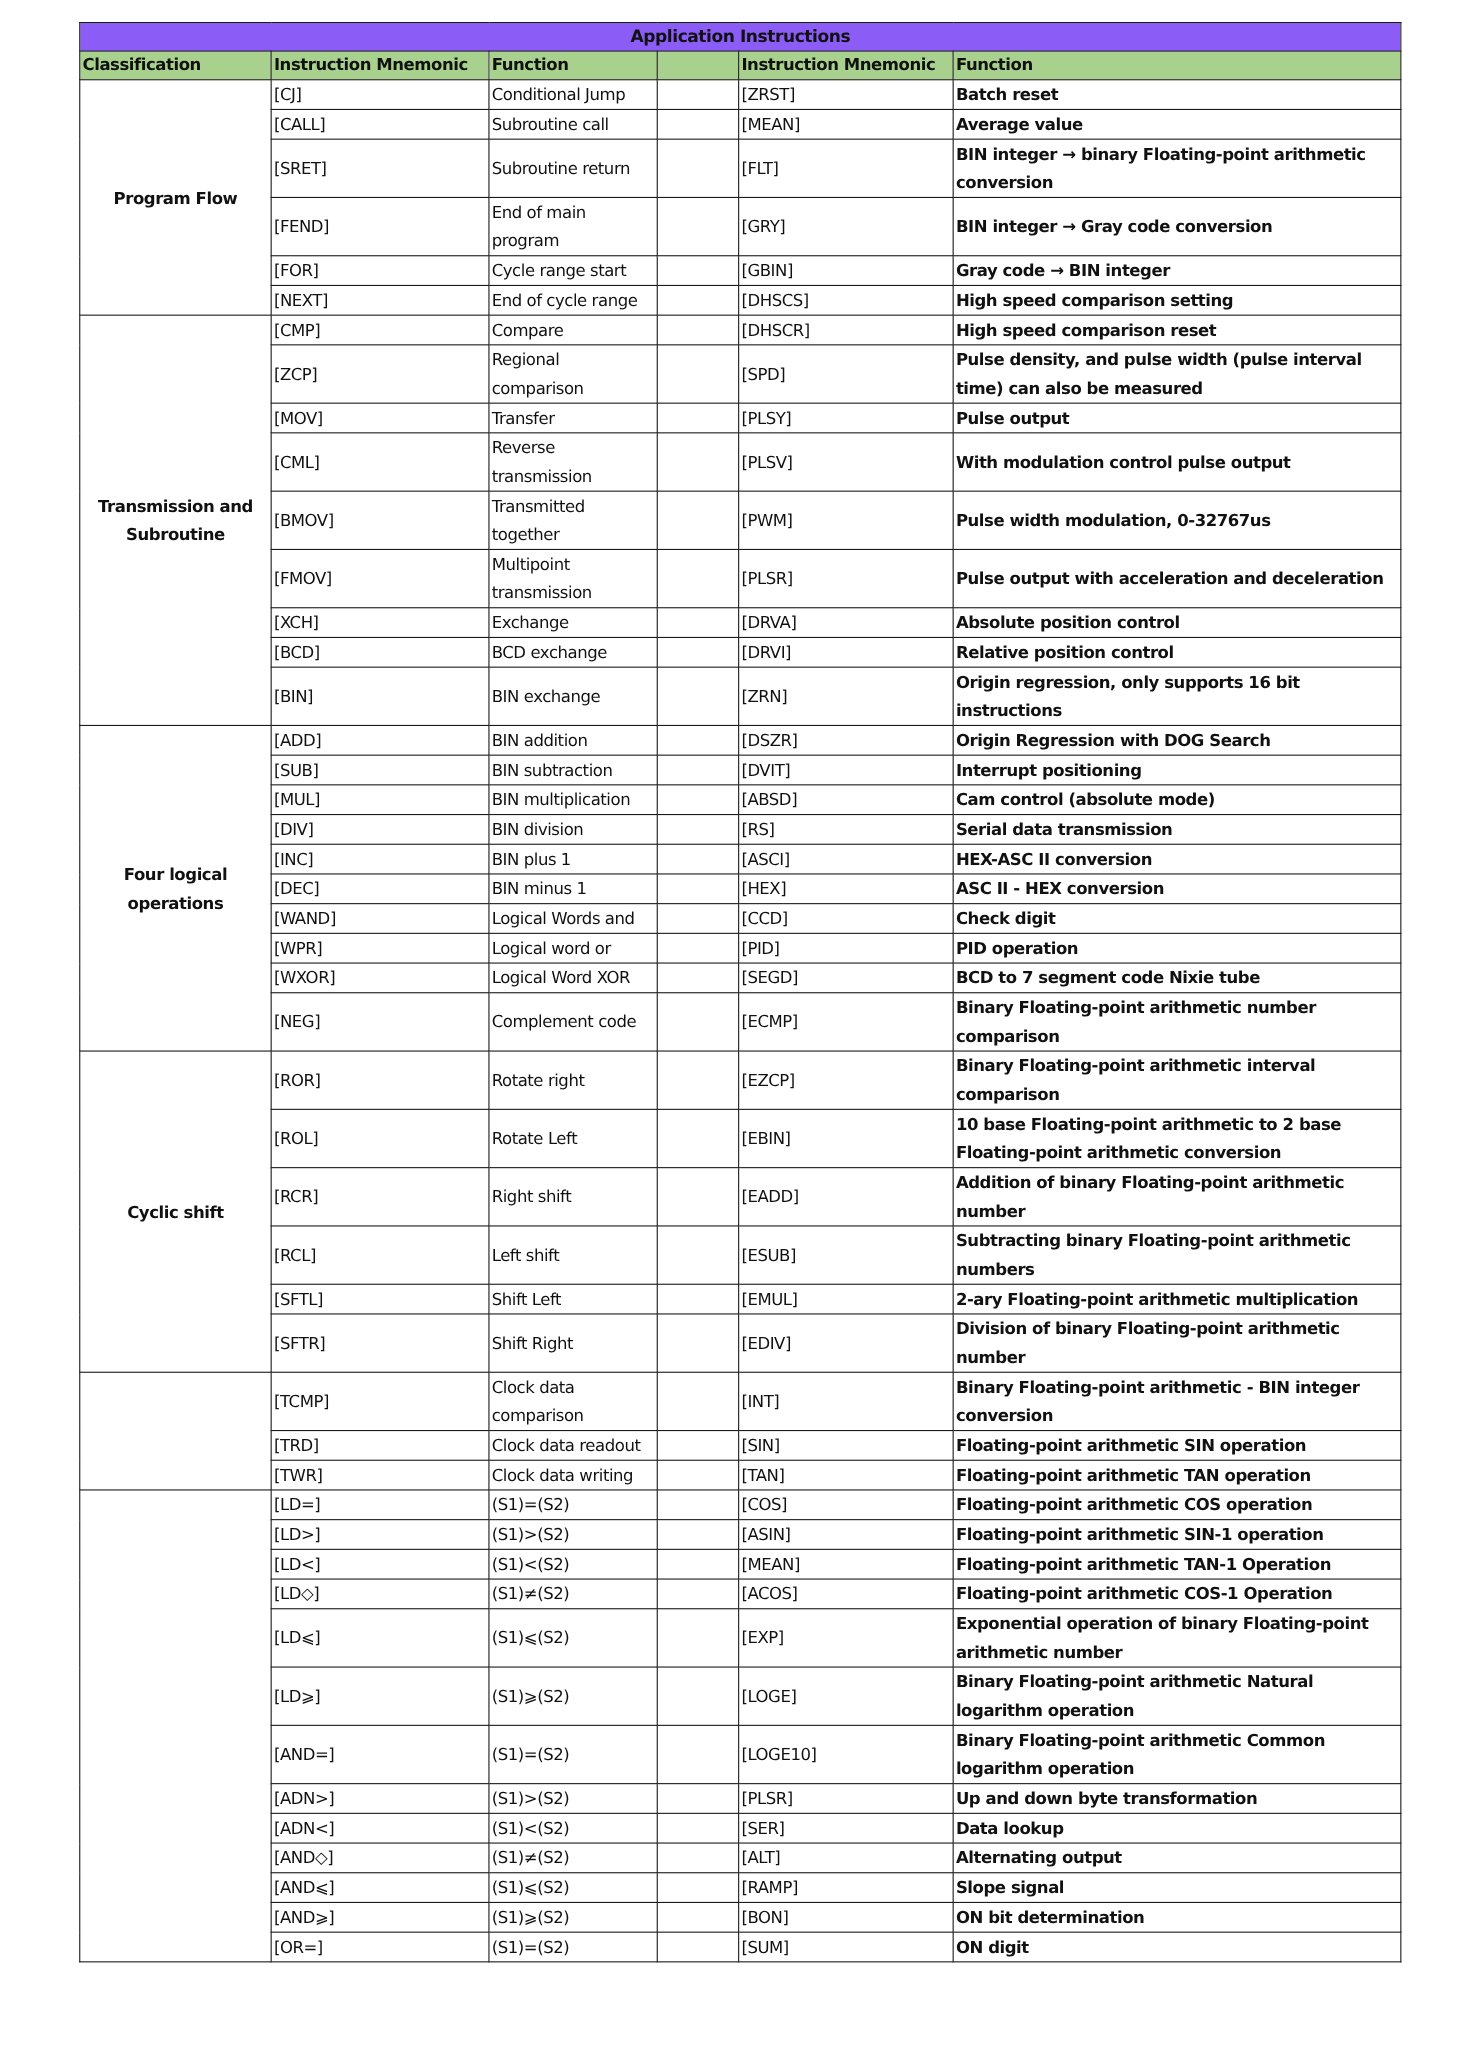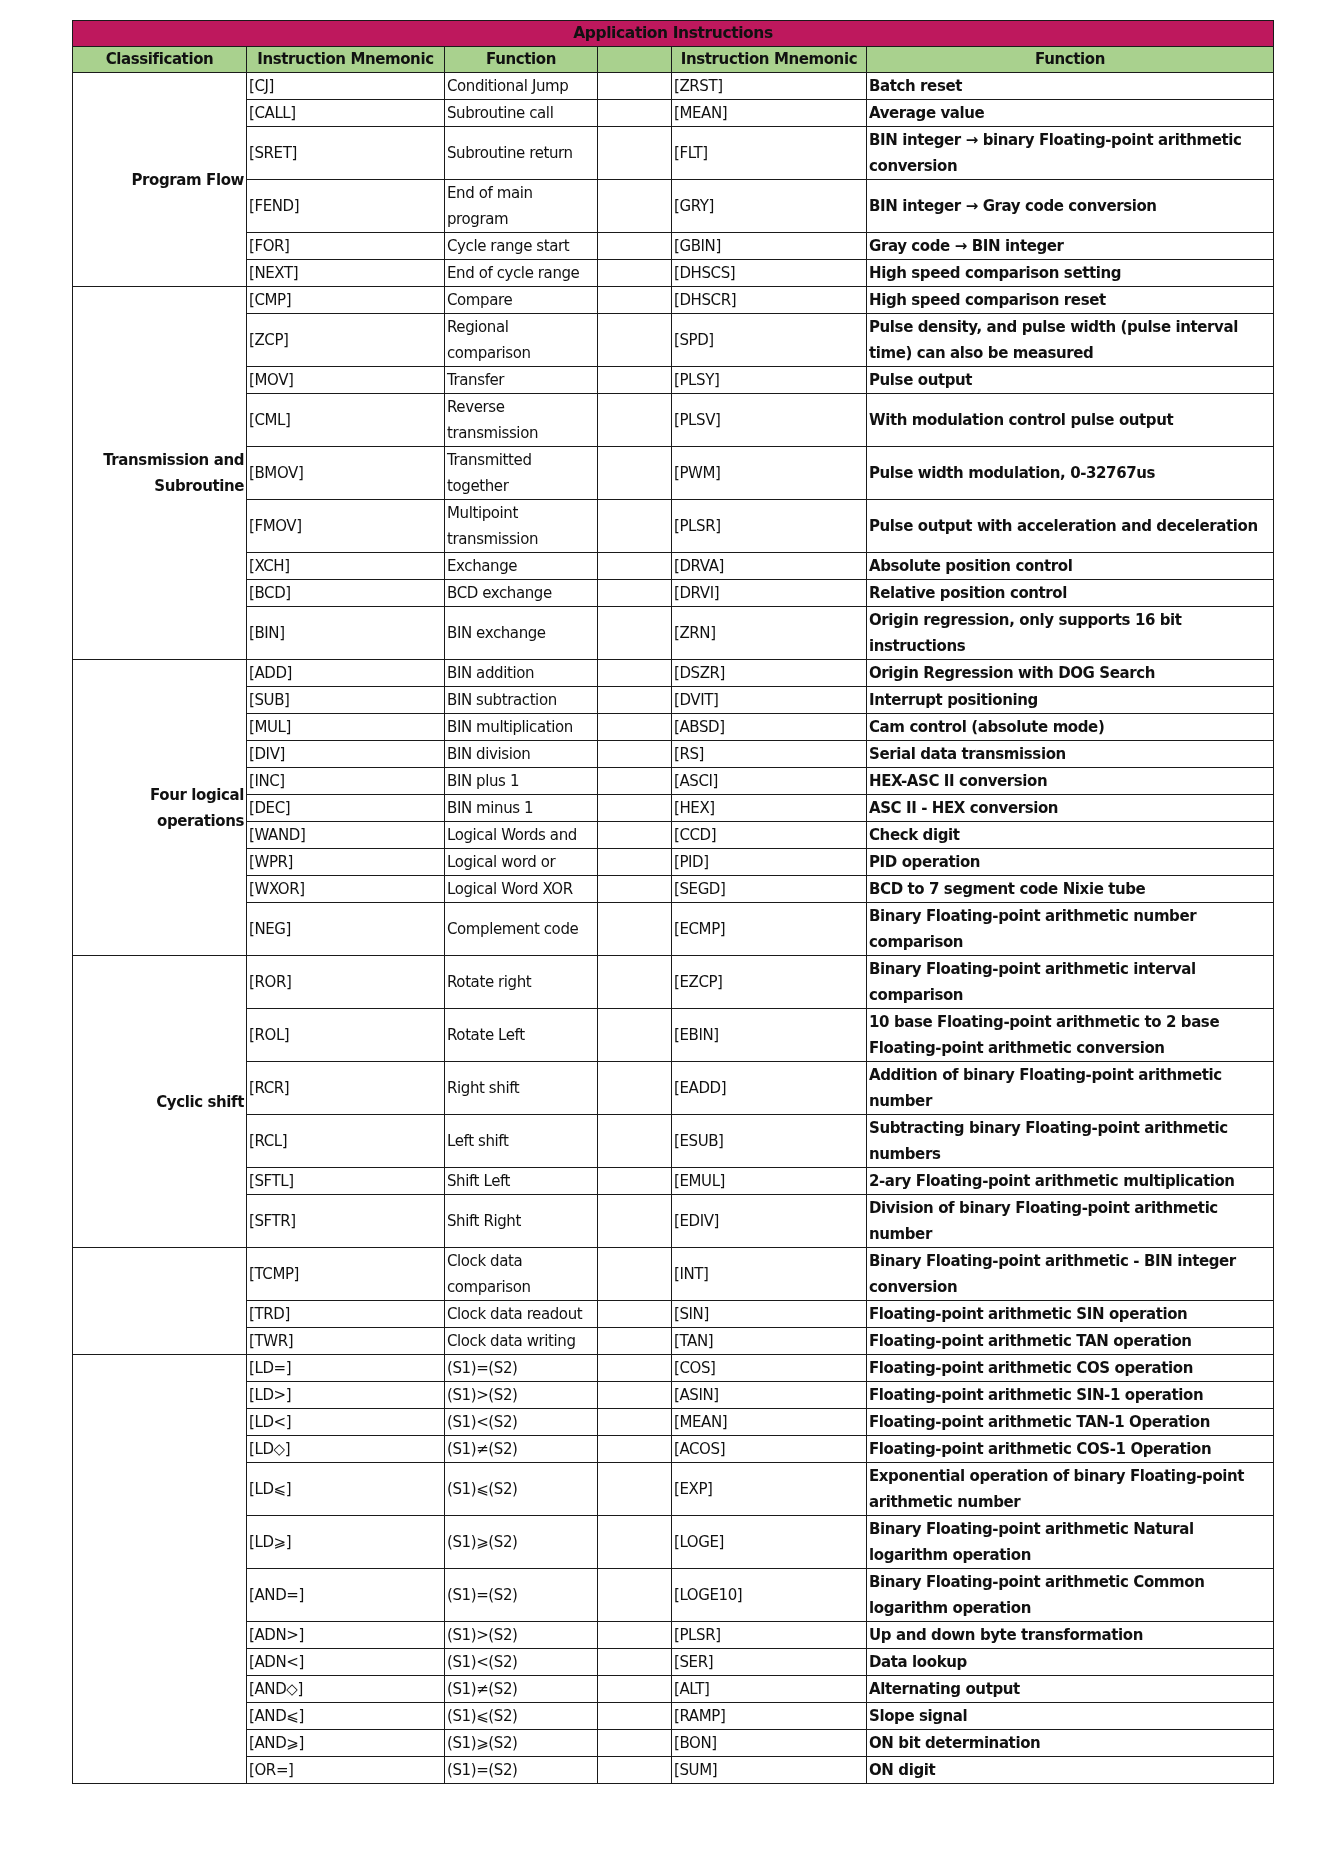--- a/index.html
+++ b/index.html
@@ -20,29 +20,29 @@
   table.sheet td, table.sheet th {
     border: 1.5px solid #1a1a1a;
     padding: 0 2px;
     line-height: 26px;
     vertical-align: middle;
     overflow: hidden;
     white-space: normal;
     letter-spacing: -0.4px;
   }
   tr.title-row th {
-    background: #be185d; font-weight: bold; text-align: center; height: 25px; line-height: 25px;
+    background: #8b5cf6; font-weight: bold; text-align: center; height: 25px; line-height: 25px;
     font-size: 15.5px;
   }
   tr.header-row th {
-    background: #a9d18e; font-weight: bold; text-align: center; height: 25px; line-height: 25px; margin-left: 23px;
+    background: #a9d18e; font-weight: bold; text-align: left; height: 25px; line-height: 25px; margin-left: 23px;
   }
   tr.r1 td { height: 24px; }
   tr.r2 td { height: 50px; }
-  td.cls { text-align: right; font-weight: bold; line-height: 26px; }
+  td.cls { text-align: center; font-weight: bold; line-height: 26px; }
   td.mn { font-weight: normal; margin-left: 10px; }
   td.fn { font-weight: normal; }
   td.fnL { font-weight: bold; }
   td.mn2 { font-weight: normal; }
 </style>
 </head>
 <body>
 
 <table class="sheet">
   <colgroup>

